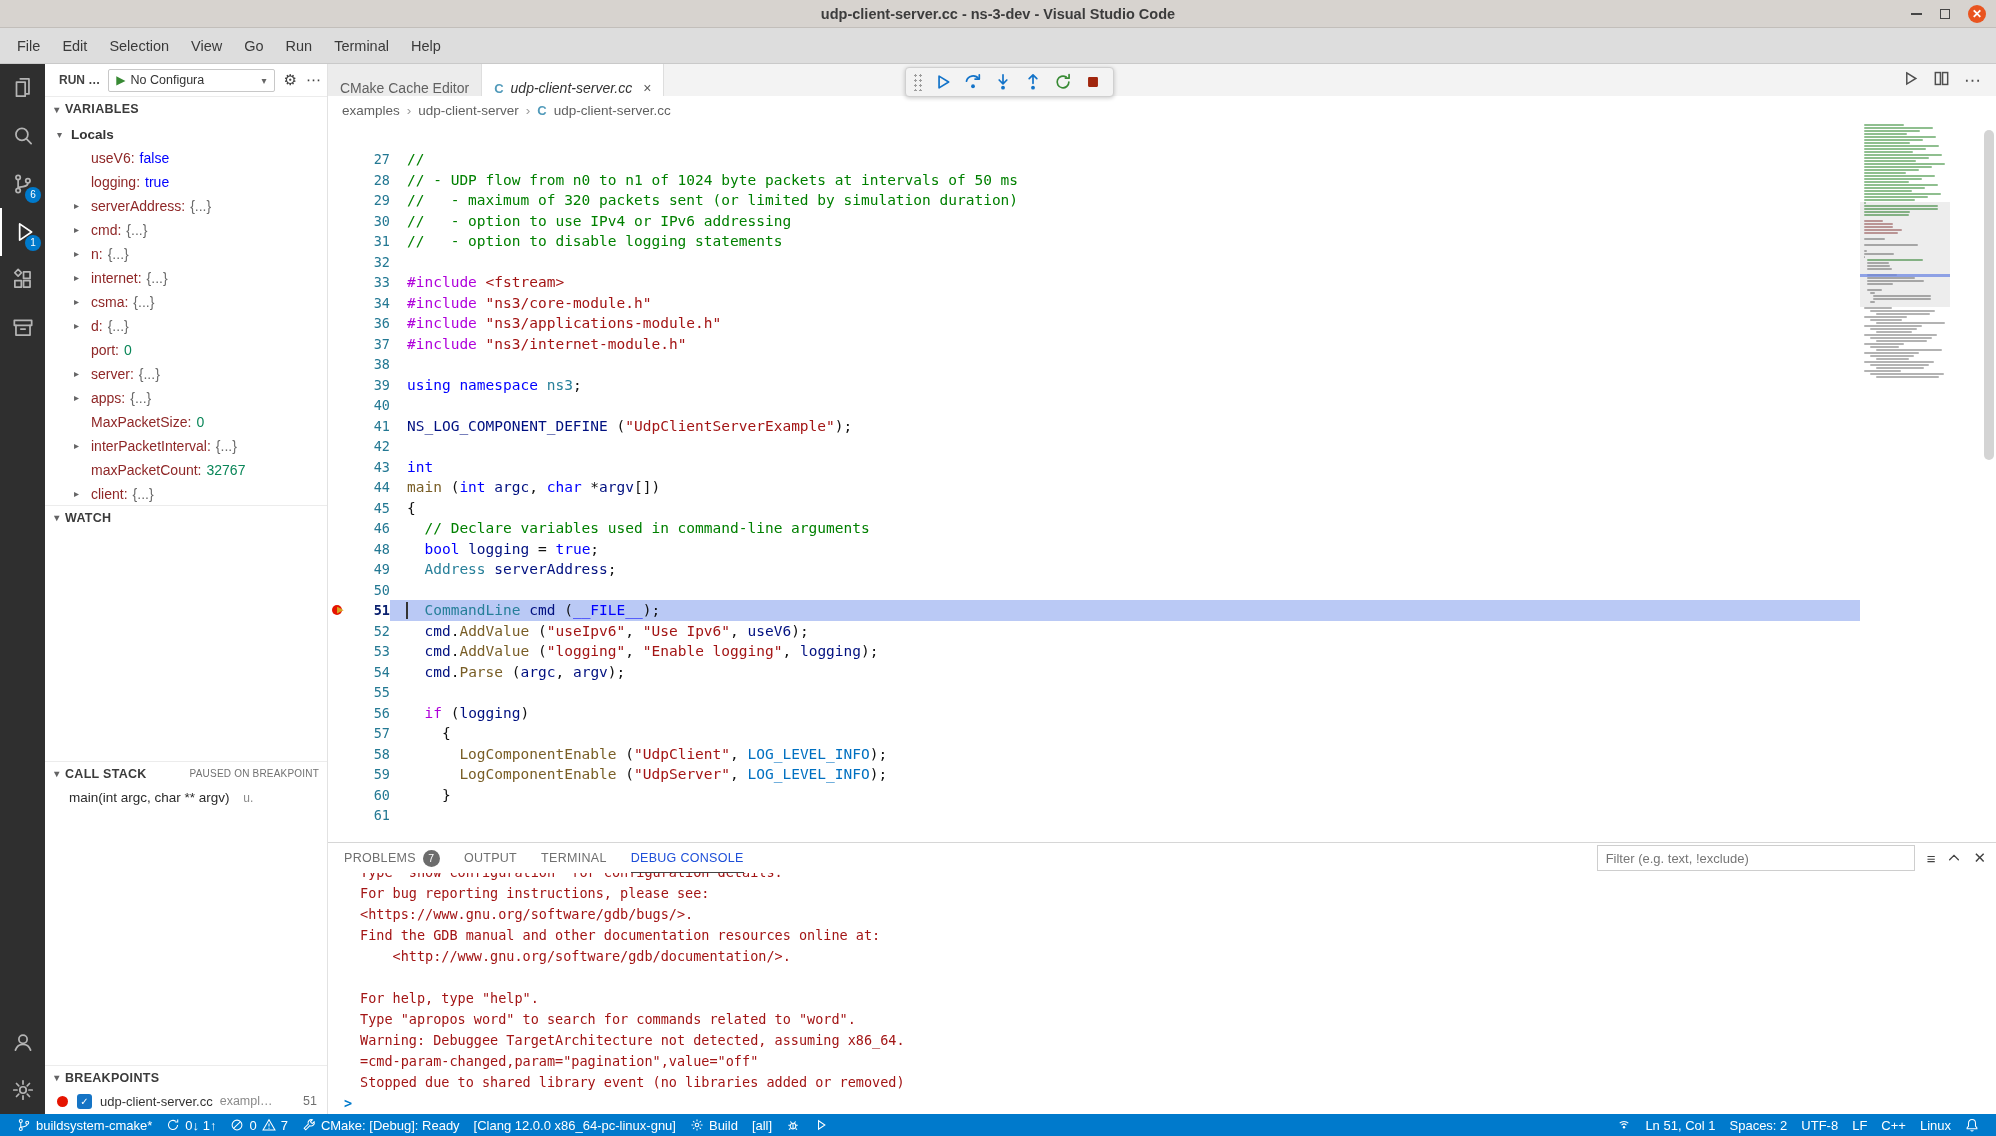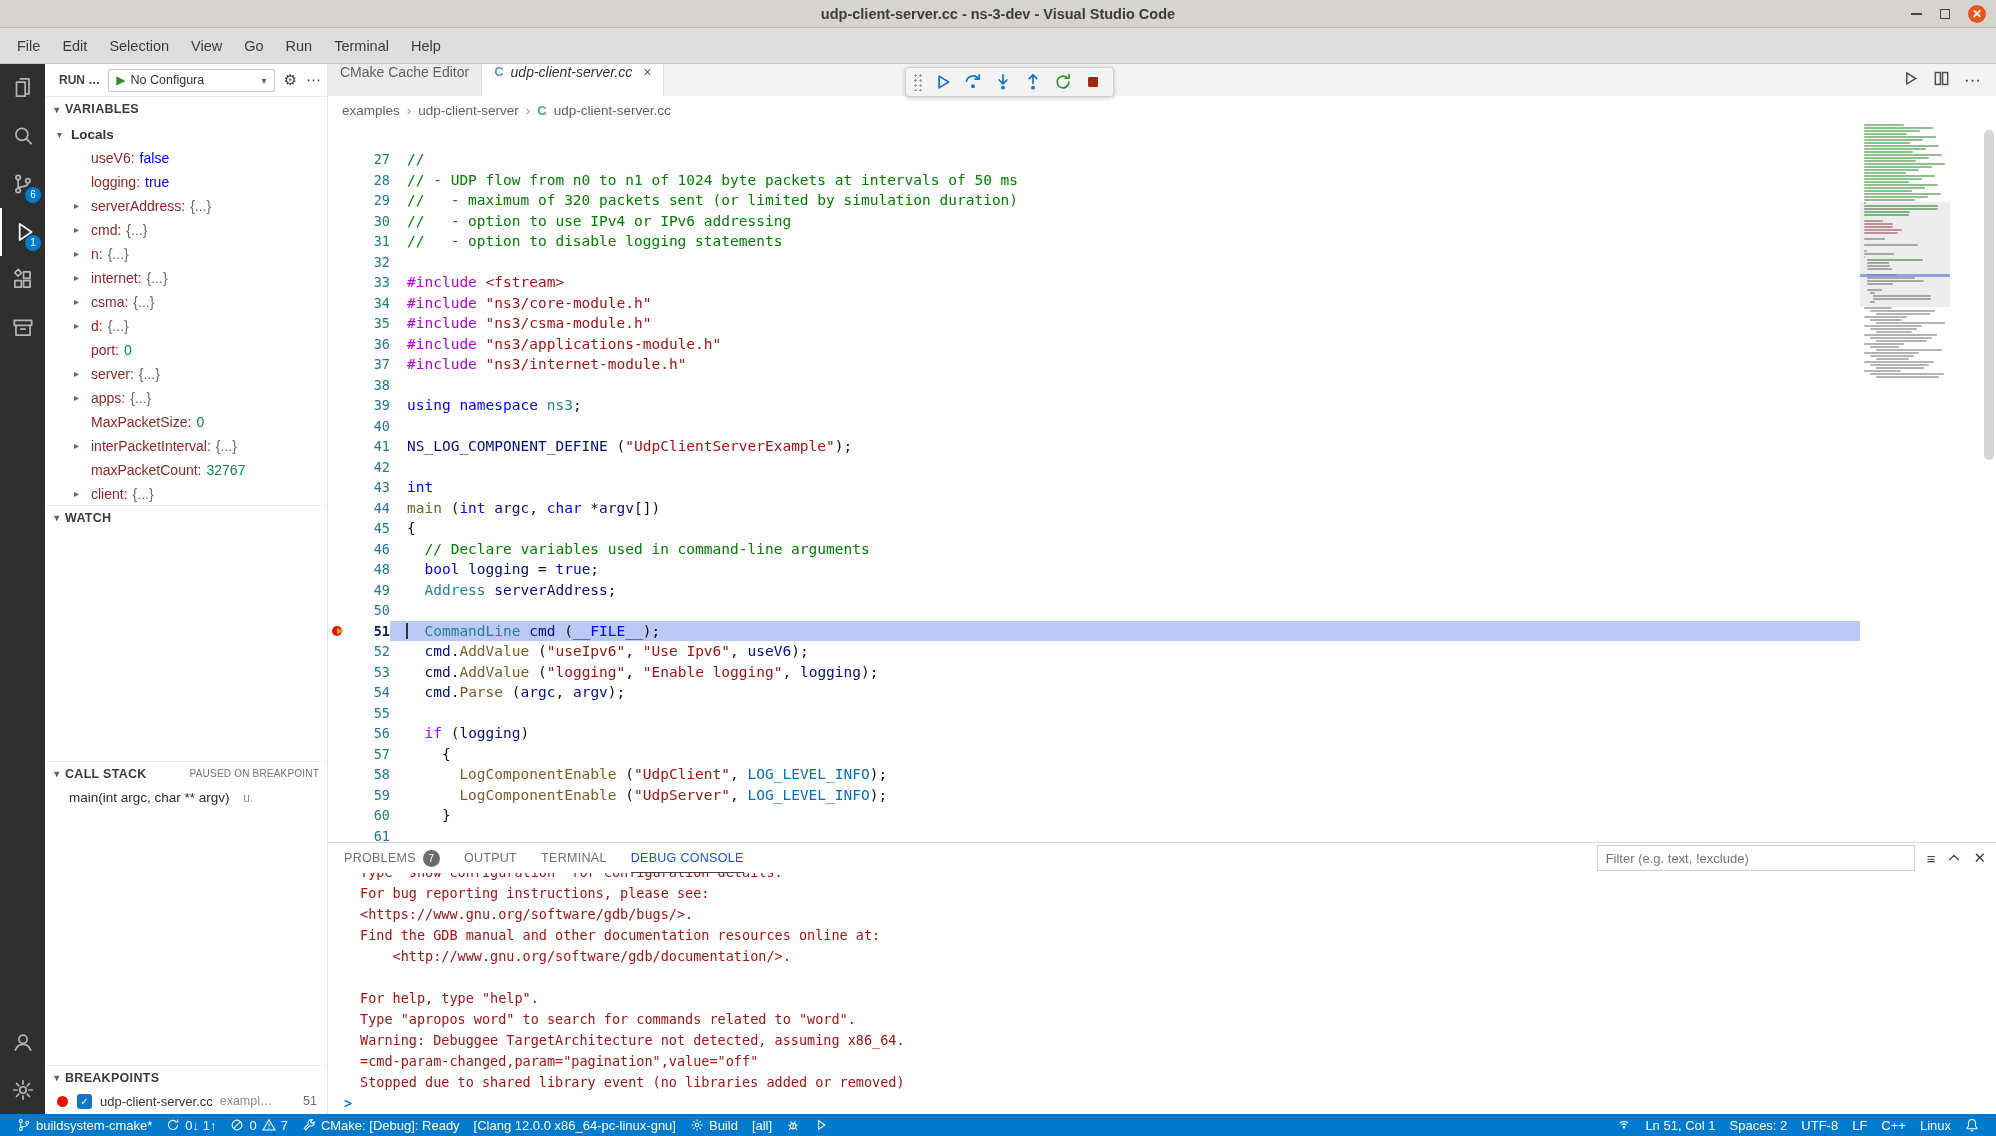--- a/index.html
+++ b/index.html
@@ -68,21 +68,21 @@
   .bp-circle{width:11px;height:11px;border-radius:50%;background:var(--breakpoint);margin-right:9px;flex:none;}
   .bp-check{width:15px;height:15px;border-radius:3px;background:#1574c5;color:#fff;font-size:10px;
     line-height:15px;text-align:center;margin-right:8px;flex:none;}
   .bp-file{margin-right:7px;white-space:nowrap;}
   .bp-path{color:#8a8a8a;font-size:12.5px;white-space:nowrap;}
   .bp-line{margin-left:auto;margin-right:10px;color:#6f6f6f;font-size:12.5px;}
 
   
   .editor-region{position:absolute;left:328px;top:64px;right:0;height:778px;background:#fff;}
   .tabs-row{position:absolute;left:0;top:0;right:0;height:32px;background:#f3f3f3;display:flex;}
-  .tab{display:flex;align-items:flex-start;padding:0 12px;font-size:14px;border-right:1px solid #dedede;
+  .tab{display:flex;align-items:flex-end;padding:0 12px;font-size:14px;border-right:1px solid #dedede;
     color:#616161;background:#ececec;gap:7px;}
   .tab.active{background:#ffffff;color:#333;}
   .tab.active .tab-label{font-style:italic;}
   .c-icon{color:#519aba;font-weight:700;font-size:13px;}
   .tab-close{color:#5a5a5a;font-size:14px;margin-left:4px;}
   .tab-actions{margin-left:auto;display:flex;align-items:center;gap:14px;padding-right:14px;color:#4f4f4f;}
   .tab-actions svg{stroke:#4f4f4f;fill:none;stroke-width:1.4;}
   .more-dots{font-size:17px;letter-spacing:1px;}
 
   .breadcrumbs{position:absolute;left:0;top:32px;right:0;height:28px;display:flex;align-items:center;
@@ -379,21 +379,20 @@
     <div class="code-area">
       <div class="code-scroll">
           <div class="code-line"><span class="glyph"></span><span class="lnum">27</span><span class="lcode"><span class="tk-cm">//</span></span></div>
           <div class="code-line"><span class="glyph"></span><span class="lnum">28</span><span class="lcode"><span class="tk-cm">// - UDP flow from n0 to n1 of 1024 byte packets at intervals of 50 ms</span></span></div>
           <div class="code-line"><span class="glyph"></span><span class="lnum">29</span><span class="lcode"><span class="tk-cm">//   - maximum of 320 packets sent (or limited by simulation duration)</span></span></div>
           <div class="code-line"><span class="glyph"></span><span class="lnum">30</span><span class="lcode"><span class="tk-cm">//   - option to use IPv4 or IPv6 addressing</span></span></div>
           <div class="code-line"><span class="glyph"></span><span class="lnum">31</span><span class="lcode"><span class="tk-cm">//   - option to disable logging statements</span></span></div>
           <div class="code-line"><span class="glyph"></span><span class="lnum">32</span><span class="lcode"></span></div>
           <div class="code-line"><span class="glyph"></span><span class="lnum">33</span><span class="lcode"><span class="tk-pp">#include</span><span class="tk-pl"> </span><span class="tk-str">&lt;fstream&gt;</span></span></div>
           <div class="code-line"><span class="glyph"></span><span class="lnum">34</span><span class="lcode"><span class="tk-pp">#include</span><span class="tk-pl"> </span><span class="tk-str">"ns3/core-module.h"</span></span></div>
-          <div class="code-line"><span class="glyph"></span><span class="lnum">35</span><span class="lcode"><span class="tk-pp">#include</span><span class="tk-pl"> </span><span class="tk-str">"ns3/csma-module.h"</span></span></div>
           <div class="code-line"><span class="glyph"></span><span class="lnum">36</span><span class="lcode"><span class="tk-pp">#include</span><span class="tk-pl"> </span><span class="tk-str">"ns3/applications-module.h"</span></span></div>
           <div class="code-line"><span class="glyph"></span><span class="lnum">37</span><span class="lcode"><span class="tk-pp">#include</span><span class="tk-pl"> </span><span class="tk-str">"ns3/internet-module.h"</span></span></div>
           <div class="code-line"><span class="glyph"></span><span class="lnum">38</span><span class="lcode"></span></div>
           <div class="code-line"><span class="glyph"></span><span class="lnum">39</span><span class="lcode"><span class="tk-kw">using</span><span class="tk-pl"> </span><span class="tk-kw">namespace</span><span class="tk-pl"> </span><span class="tk-ty">ns3</span><span class="tk-pl">;</span></span></div>
           <div class="code-line"><span class="glyph"></span><span class="lnum">40</span><span class="lcode"></span></div>
           <div class="code-line"><span class="glyph"></span><span class="lnum">41</span><span class="lcode"><span class="tk-var">NS_LOG_COMPONENT_DEFINE</span><span class="tk-pl"> (</span><span class="tk-str">"UdpClientServerExample"</span><span class="tk-pl">);</span></span></div>
           <div class="code-line"><span class="glyph"></span><span class="lnum">42</span><span class="lcode"></span></div>
           <div class="code-line"><span class="glyph"></span><span class="lnum">43</span><span class="lcode"><span class="tk-kw">int</span></span></div>
           <div class="code-line"><span class="glyph"></span><span class="lnum">44</span><span class="lcode"><span class="tk-fn">main</span><span class="tk-pl"> (</span><span class="tk-kw">int</span><span class="tk-pl"> </span><span class="tk-var">argc</span><span class="tk-pl">, </span><span class="tk-kw">char</span><span class="tk-pl"> *</span><span class="tk-var">argv</span><span class="tk-pl">[])</span></span></div>
           <div class="code-line"><span class="glyph"></span><span class="lnum">45</span><span class="lcode"><span class="tk-pl">{</span></span></div>

